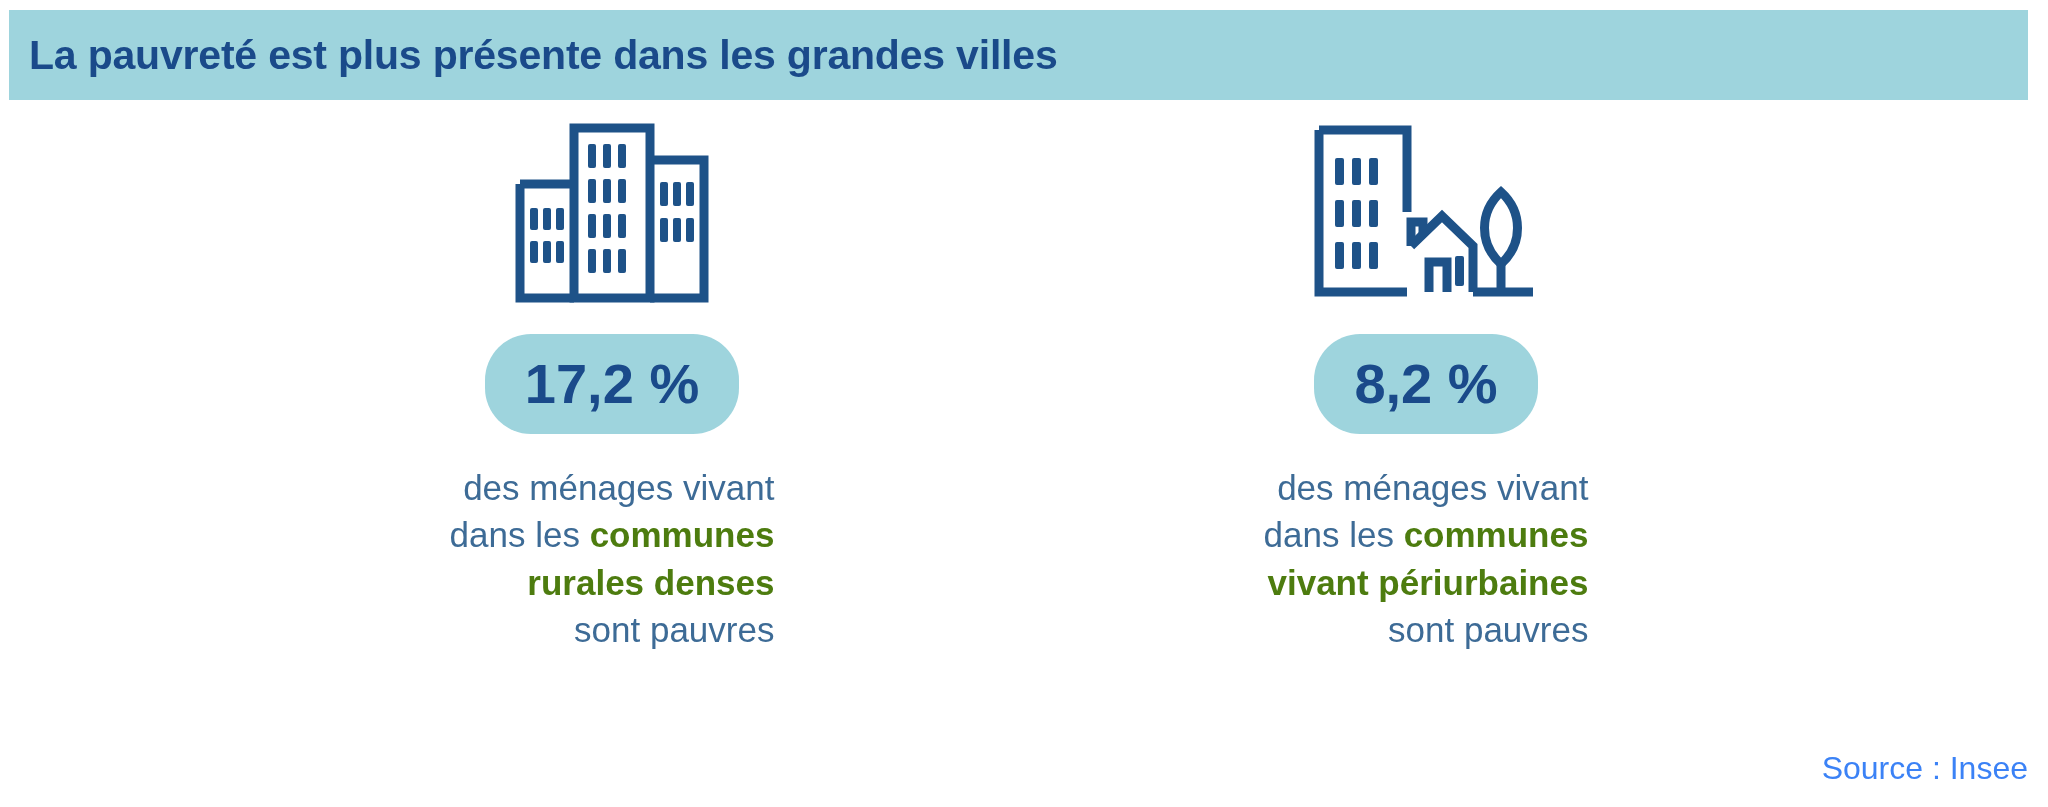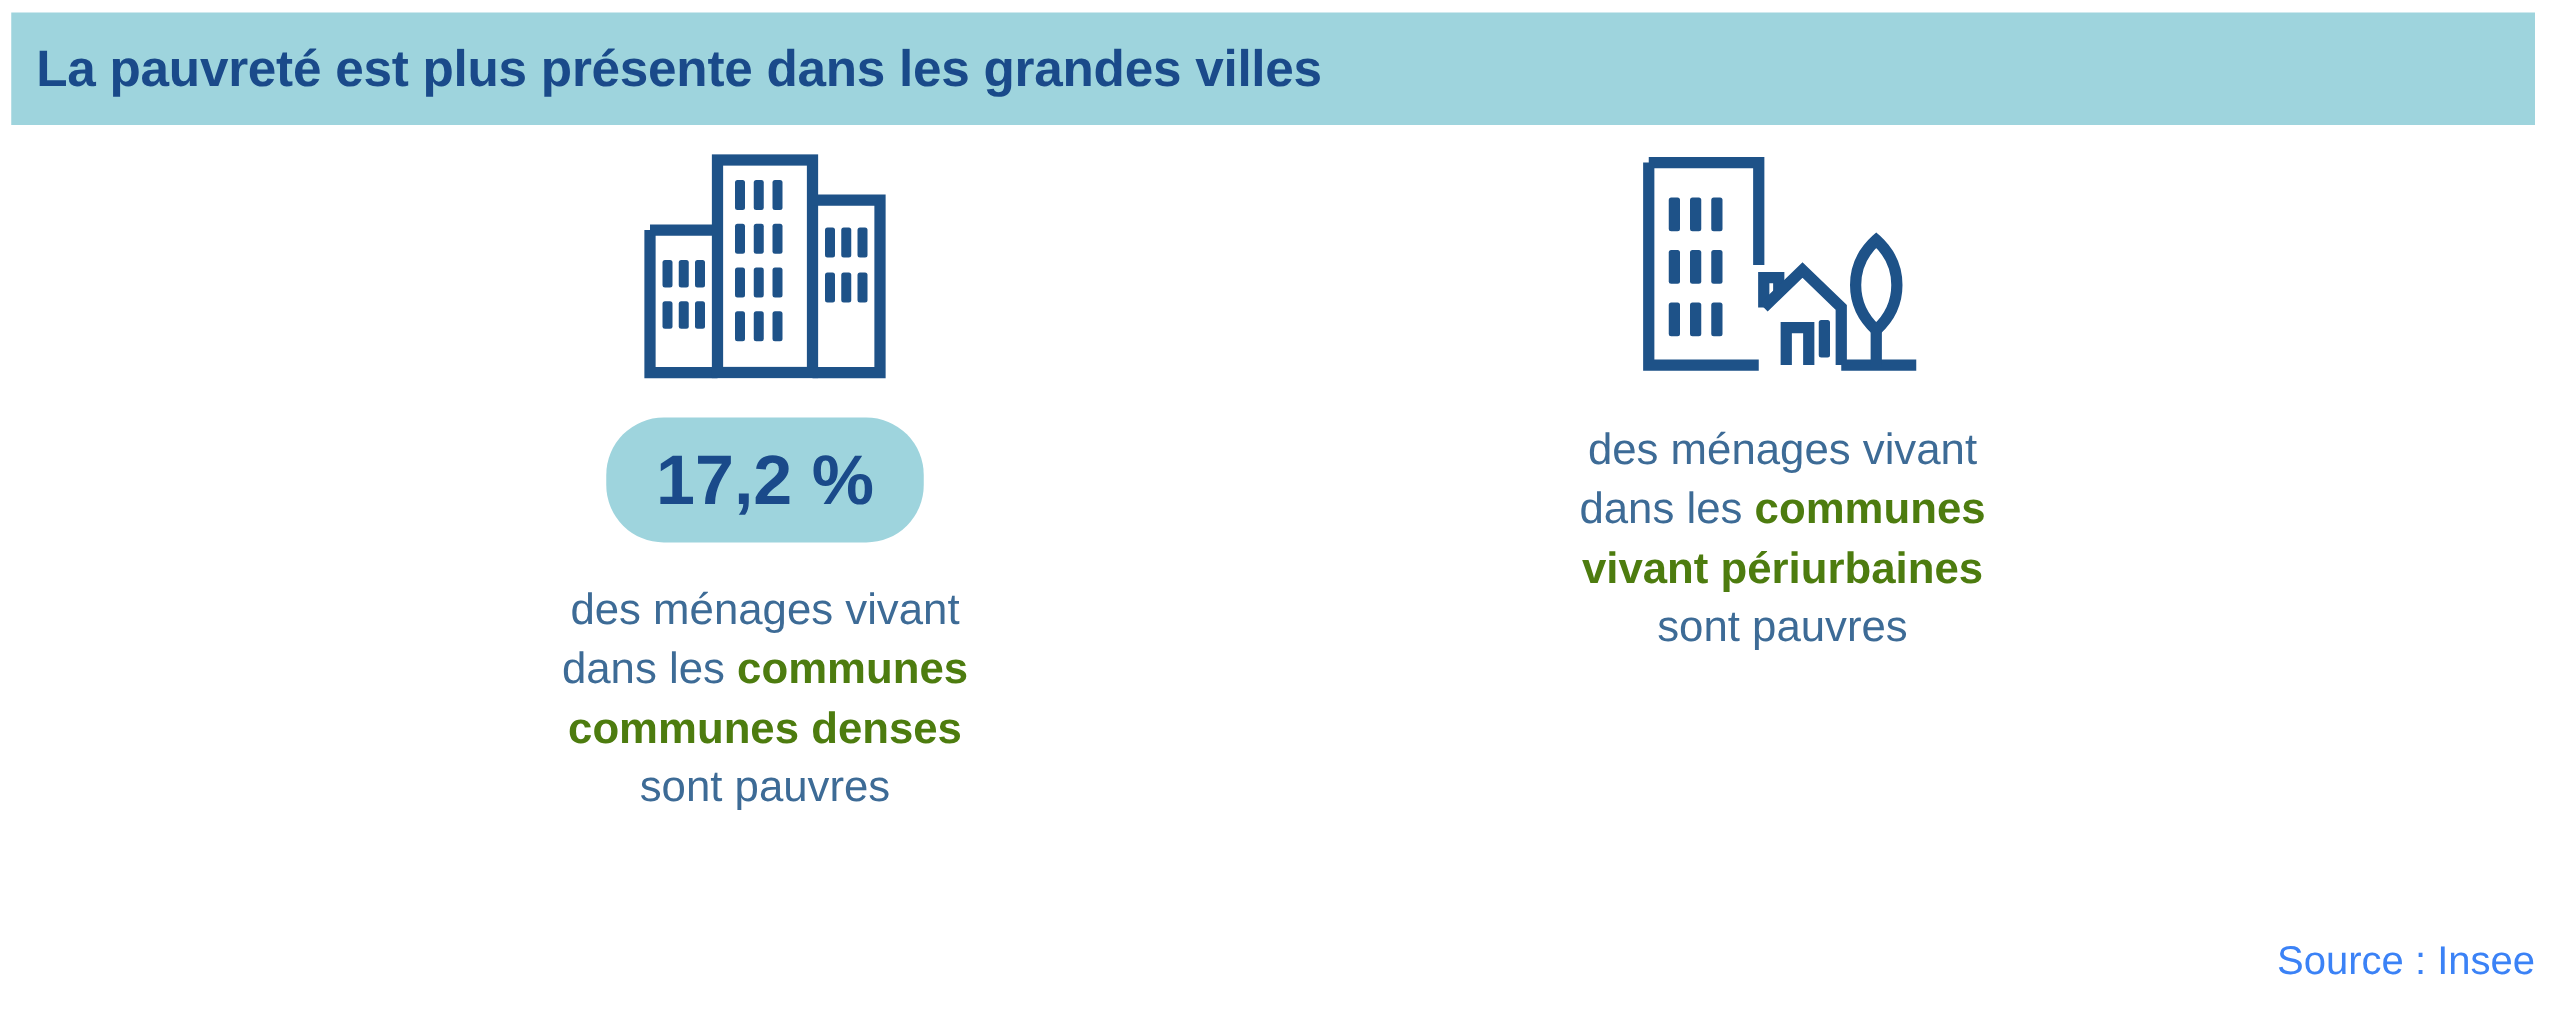--- a/index.html
+++ b/index.html
@@ -80,21 +80,21 @@
     font-size: 56px;
     font-weight: bold;
     color: #1a4a8a;
     line-height: 1;
     white-space: nowrap;
   }
 
   
   .caption {
     margin-top: 30px;
-    text-align: center;
+    text-align: right;
     font-size: 35px;
     line-height: 1.35;
     color: #3d6b96;
   }
   .caption .ln { display: block; white-space: nowrap; }
   .caption b { color: #4d7c0f; font-weight: bold; }
 
   
   #source {
     position: absolute;
@@ -161,21 +161,21 @@
       </svg>
     </div>
 
     <div class="pct-badge">
       <span class="pct-value">17,2 %</span>
     </div>
 
     <div class="caption">
       <span class="ln"><span>des ménages vivant</span></span>
       <span class="ln"><span>dans les </span><b>communes</b></span>
-      <span class="ln"><b>communes denses</b></span>
+      <span class="ln"><b>rurales denses</b></span>
       <span class="ln"><span>sont pauvres</span></span>
     </div>
   </div>
 
   <div class="stat-column right">
 
     <div class="icon-wrap">
       <svg width="230" height="190" viewBox="0 0 230 190" aria-hidden="true">
         <g fill="none" stroke="#1e5288" stroke-width="9" stroke-linejoin="miter" stroke-linecap="butt">
 
@@ -203,20 +203,23 @@
           <rect x="58" y="84" width="9" height="27" rx="2"></rect>
           <rect x="24" y="126" width="9" height="27" rx="2"></rect>
           <rect x="41" y="126" width="9" height="27" rx="2"></rect>
           <rect x="58" y="126" width="9" height="27" rx="2"></rect>
 
           <rect x="144" y="140" width="9" height="30" rx="2"></rect>
         </g>
       </svg>
     </div>
 
+    <div class="pct-badge">
+      <span class="pct-value">8,2 %</span>
+    </div>
 
     <div class="caption">
       <span class="ln"><span>des ménages vivant</span></span>
       <span class="ln"><span>dans les </span><b>communes</b></span>
       <span class="ln"><b>vivant périurbaines</b></span>
       <span class="ln"><span>sont pauvres</span></span>
     </div>
   </div>
 
 </div>

